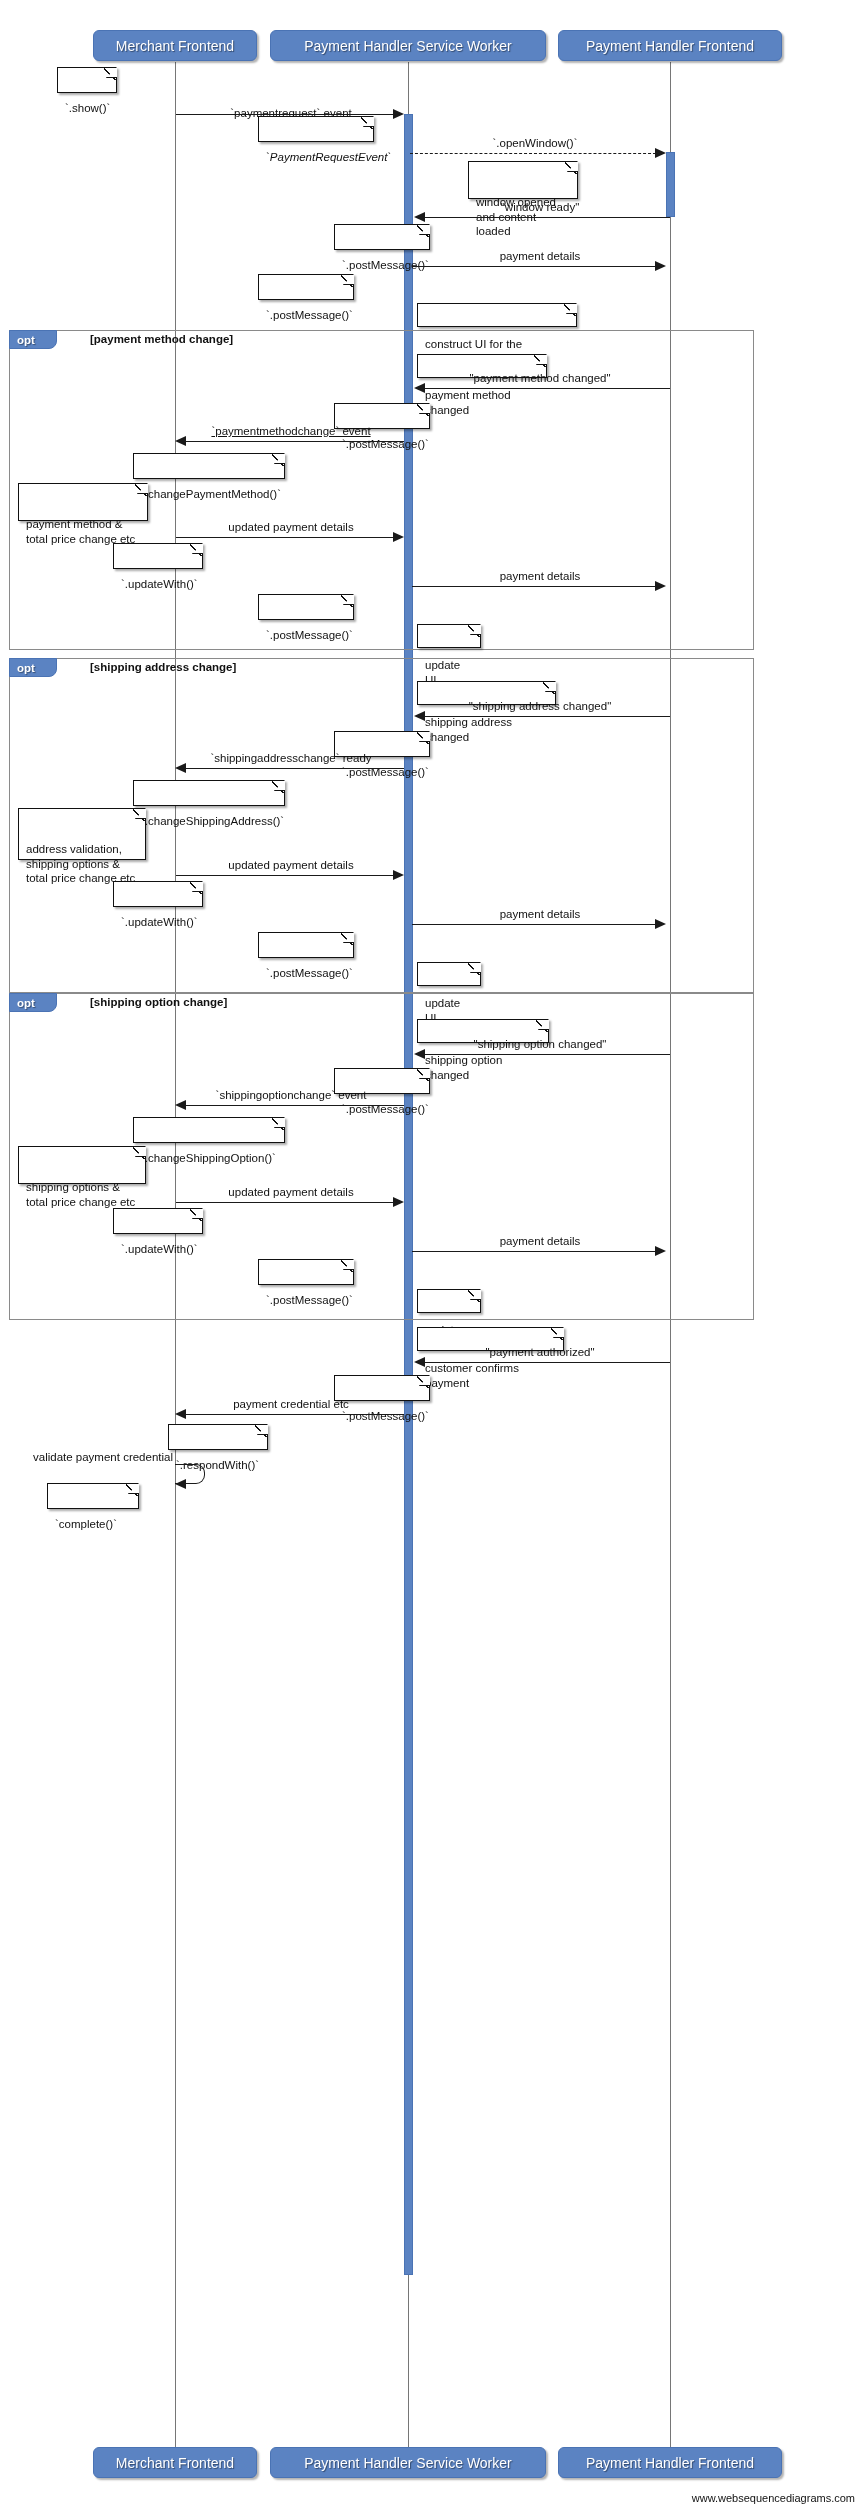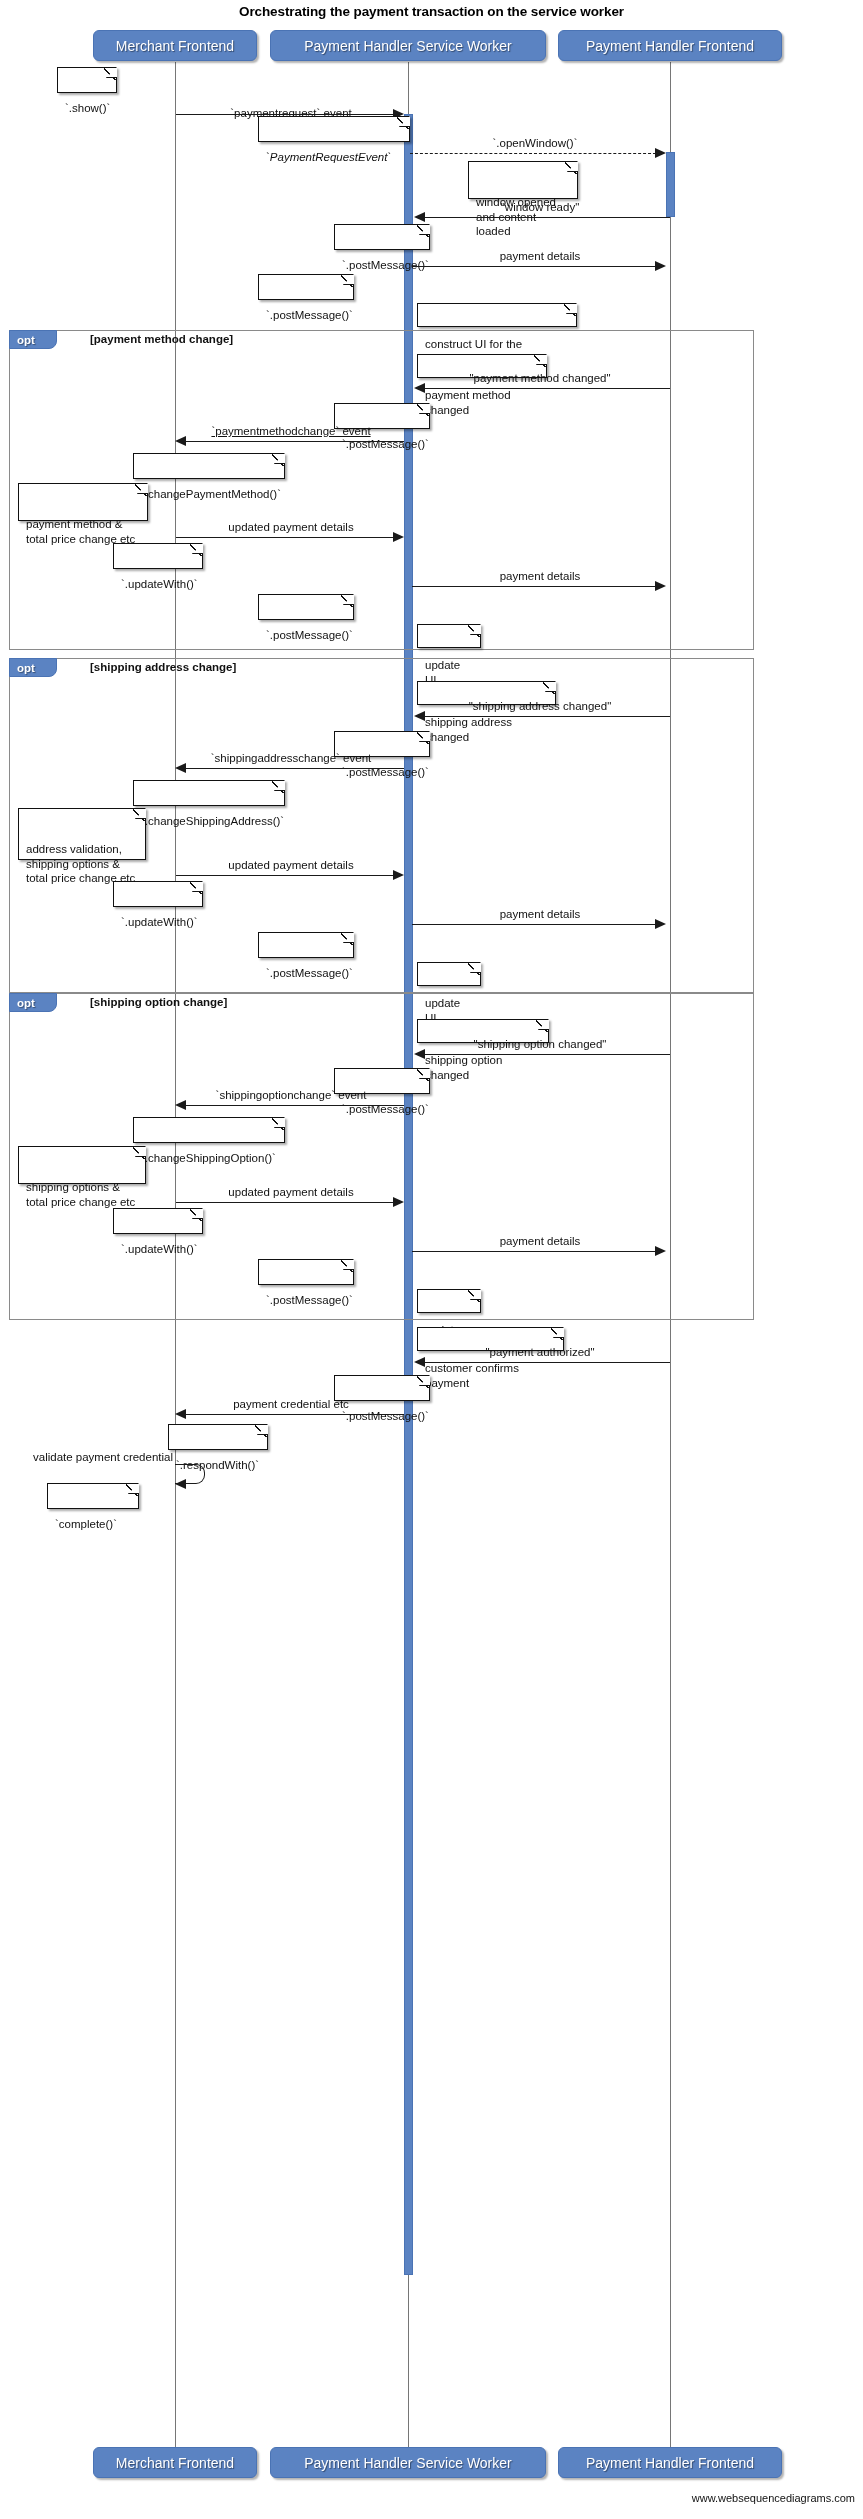--- a/index.html
+++ b/index.html
@@ -164,21 +164,20 @@
     font-size: 11px;
     color: #111;
     white-space: nowrap;
   }
 </style>
 </head>
 <body>
 
 <div id="canvas">
 
-  <div class="title">Orchestrating the payment transaction on the service worker</div>
 
   <div class="lifeline" style="left:175px; top:62px; height:2385px;"></div>
   <div class="lifeline" style="left:408px; top:62px; height:2385px;"></div>
   <div class="lifeline" style="left:670px; top:62px; height:2385px;"></div>
 
   <div class="actor" style="left:93px; top:30px; width:164px; height:31px;">
     <span>Merchant Frontend</span>
   </div>
   <div class="actor" style="left:270px; top:30px; width:276px; height:31px;">
     <span>Payment Handler Service Worker</span>
@@ -211,21 +210,21 @@
 
   <div class="msg-label" style="left:178px; top:107px; width:226px;">`paymentrequest` event</div>
   <div class="msg-line" style="left:176px; top:114px; width:222px;"></div>
   <div class="arrowhead right" style="left:393px; top:109px;"></div>
 
   <div class="note" style="left:57px; top:67px; width:60px; height:26px;">
     <span class="fold"></span>
     <span>`.show()`</span>
   </div>
 
-  <div class="note" style="left:258px; top:116px; width:152px; height:26px;font-style:italic;">
+  <div class="note" style="left:258px; top:116px; width:116px; height:26px;font-style:italic;">
     <span class="fold"></span>
     <span>`PaymentRequestEvent`</span>
   </div>
 
   <div class="msg-label" style="left:415px; top:137px; width:240px;">`.openWindow()`</div>
   <div class="msg-line dashed" style="left:410px; top:153px; width:246px;"></div>
   <div class="arrowhead right" style="left:655px; top:148px;"></div>
 
   <div class="note" style="left:421px; top:161px; width:110px; height:38px;margin-left:47px;">
     <span class="fold"></span>
@@ -315,21 +314,21 @@
 
   <div class="msg-label" style="left:415px; top:700px; width:250px;">"shipping address changed"</div>
   <div class="msg-line" style="left:425px; top:716px; width:245px;"></div>
   <div class="arrowhead left" style="left:414px; top:711px;"></div>
 
   <div class="note" style="left:334px; top:731px; width:96px; height:26px;">
     <span class="fold"></span>
     <span>`.postMessage()`</span>
   </div>
 
-  <div class="msg-label" style="left:178px; top:752px; width:226px;">`shippingaddresschange` event</div>
+  <div class="msg-label" style="left:178px; top:752px; width:226px;">`shippingaddresschange` ready</div>
   <div class="msg-line" style="left:186px; top:768px; width:218px;"></div>
   <div class="arrowhead left" style="left:175px; top:763px;"></div>
 
   <div class="note" style="left:133px; top:780px; width:152px; height:26px;">
     <span class="fold"></span>
     <span>`.changeShippingAddress()`</span>
   </div>
 
   <div class="note" style="left:18px; top:808px; width:128px; height:52px;">
     <span class="fold"></span>

